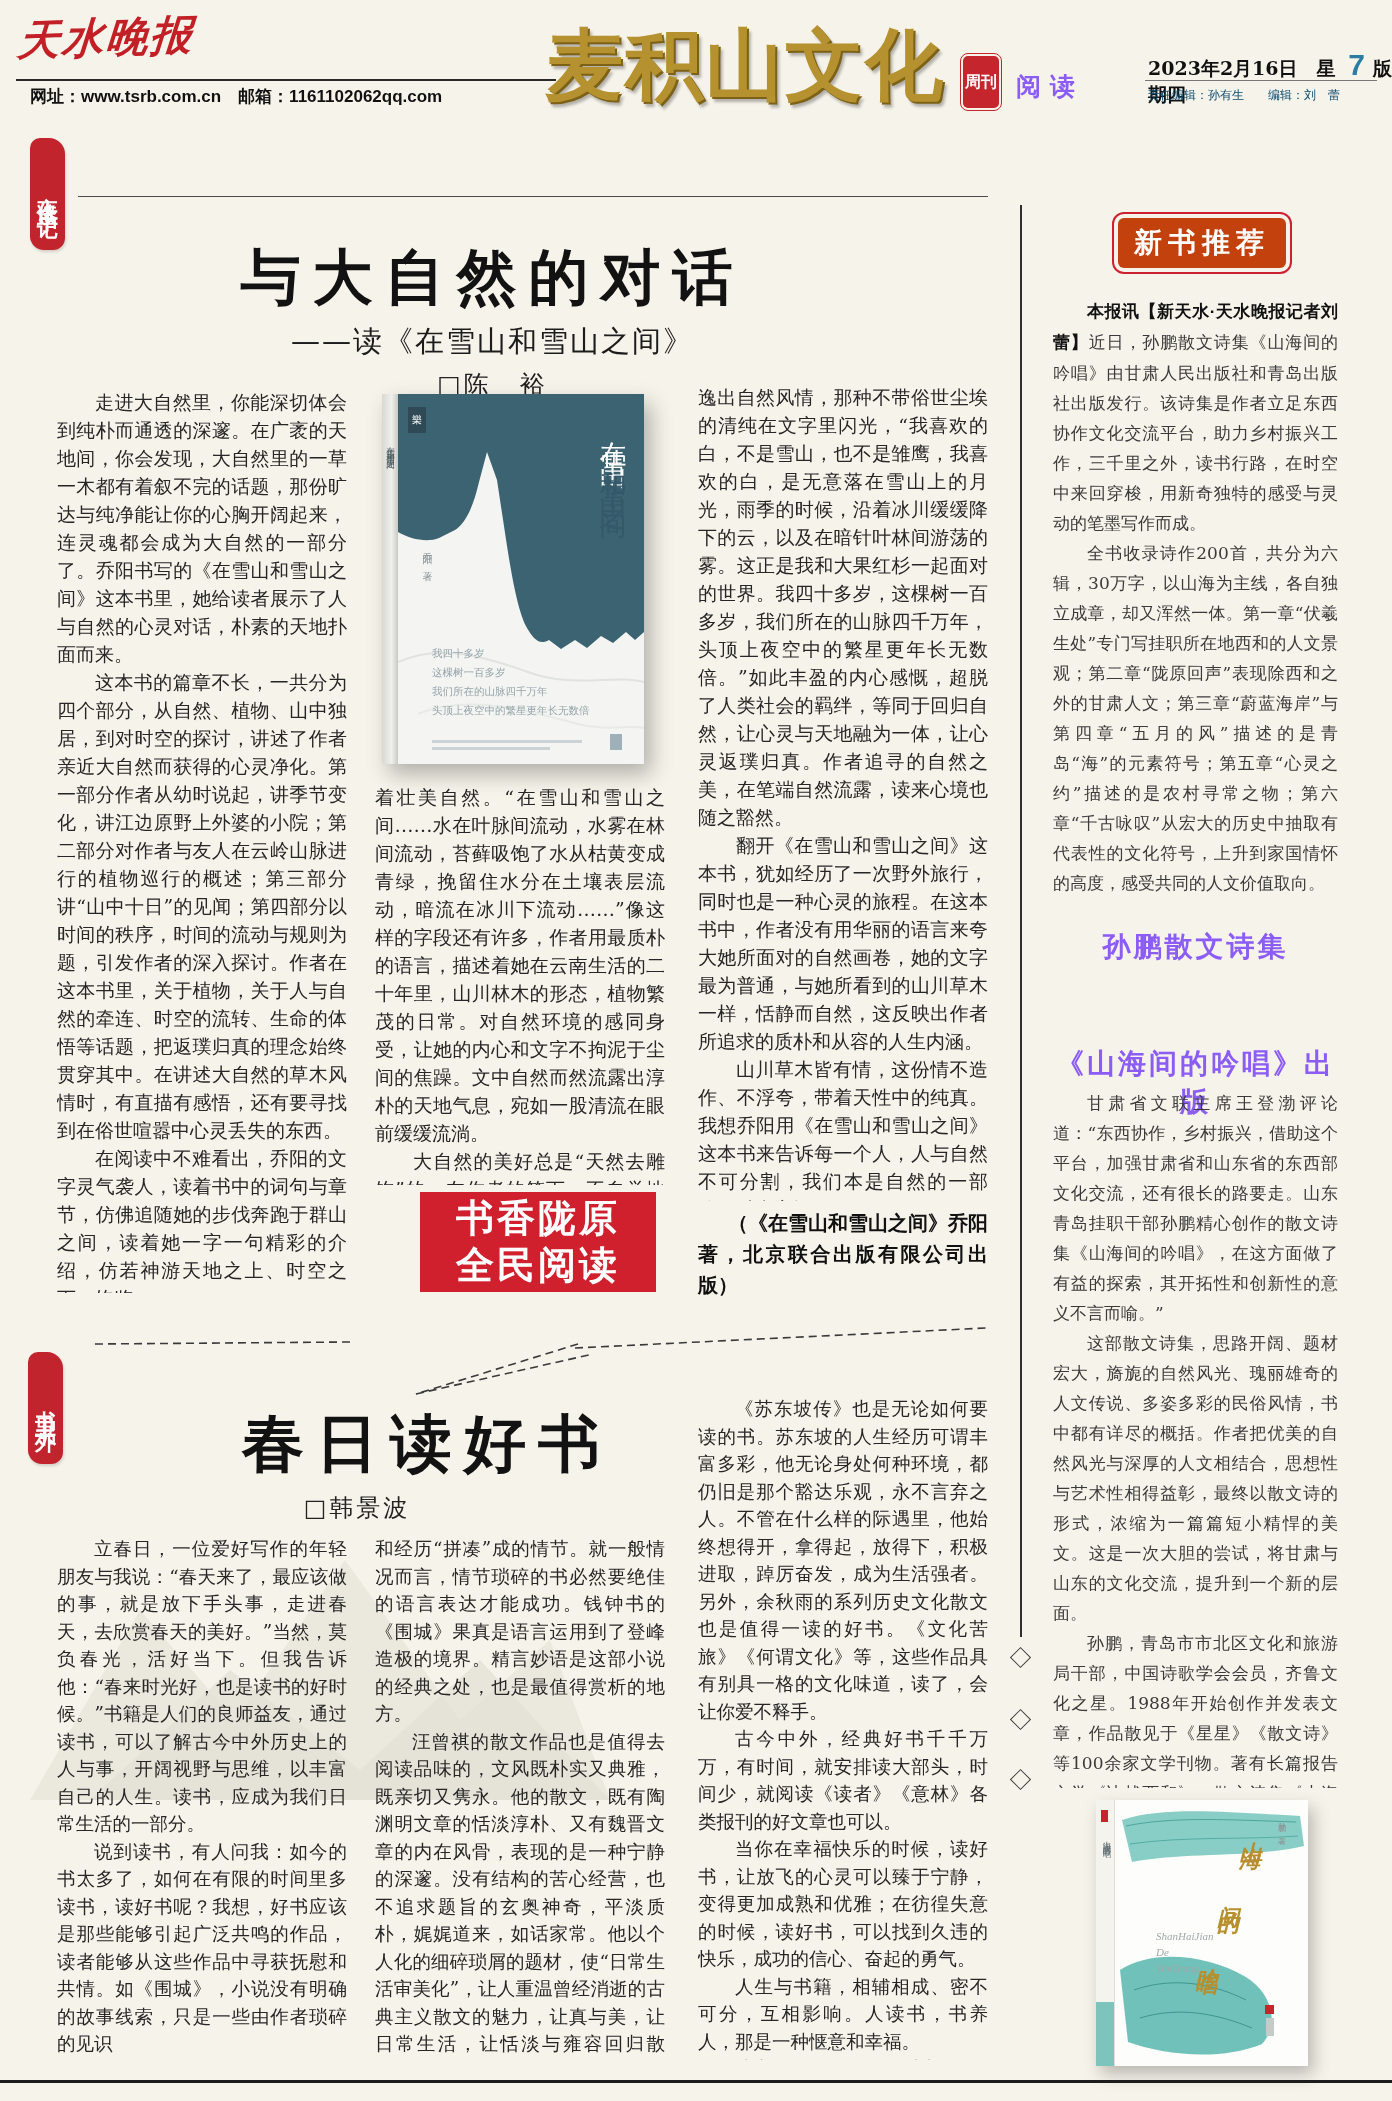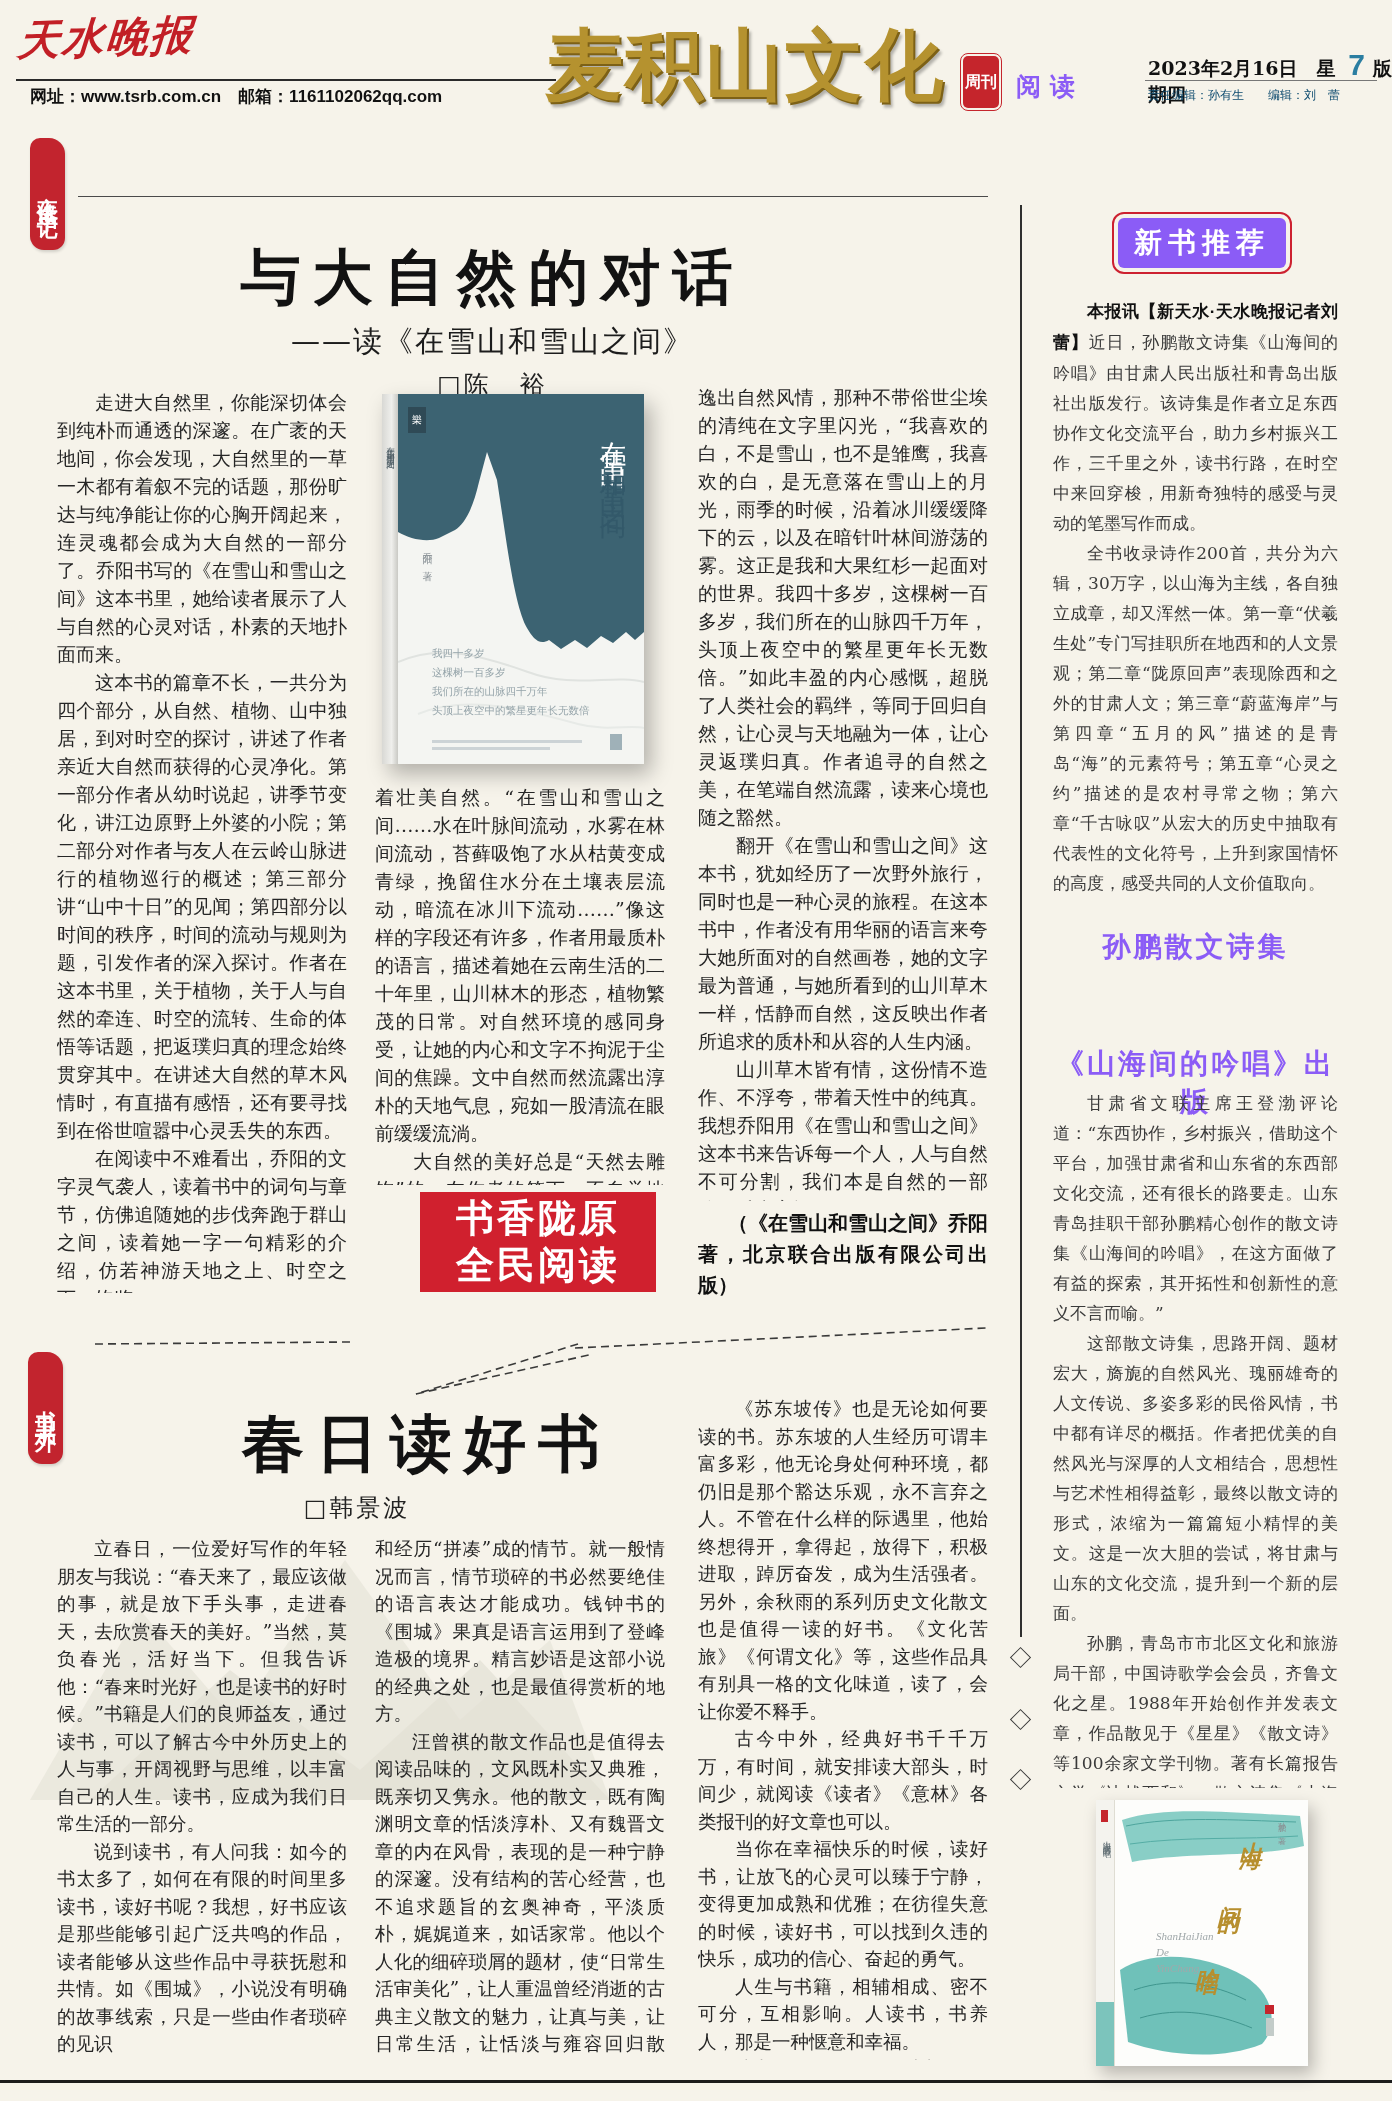--- a/index.html
+++ b/index.html
@@ -33,21 +33,21 @@
   .nb-text p{margin:0;text-indent:2em;}
   .nb-text b{font-family:"Liberation Sans",sans-serif;color:#111;}
   .headline-main{font-size:60px;font-weight:bold;letter-spacing:12px;color:#121212;text-align:center;font-family:Liberation Serif, serif;}
   .headline-sub{font-size:29px;letter-spacing:2px;color:#1c1c1c;text-align:center;}
   .byline{font-size:25px;color:#222;text-align:center;letter-spacing:3px;}
   .nb-head{font-size:28px;font-weight:600;letter-spacing:3px;color:#8b5cf6;text-align:center;}
   .attribution{font-family:"Liberation Sans",sans-serif;font-weight:bold;font-size:20px;line-height:31px;
       color:#111;text-align:justify;text-indent:1.5em;}
   .promo-box{background:#d0202e;color:#fff;display:flex;flex-direction:column;align-items:center;justify-content:center;
       font-family:"Liberation Sans",sans-serif;font-weight:bold;font-size:38px;line-height:47px;letter-spacing:3px;}
-  .stamp{background:#8b5cf6;color:#fff;border-radius:6px;outline:2px solid #cd2130;outline-offset:4px;
+  .stamp{background:#c2410c;color:#fff;border-radius:6px;outline:2px solid #cd2130;outline-offset:4px;
       display:flex;align-items:center;justify-content:center;font-family:"Liberation Sans",sans-serif;
       font-weight:bold;font-size:28px;letter-spacing:6px;}
   .diamond{position:absolute;width:13px;height:13px;border:1.6px solid #3a3a3a;transform:rotate(45deg);background:transparent;}
   .vline{position:absolute;width:1.5px;background:#2f2f2f;}
   
   .book1{position:absolute;box-shadow:7px 10px 20px rgba(0,0,0,.28);background:#fff;}
   .book1 .spine{position:absolute;left:0;top:0;bottom:0;width:16px;background:linear-gradient(90deg,#d8d8d4,#efefec 60%,#c9c9c4);}
   .book1 .spine-title{position:absolute;left:3px;top:46px;writing-mode:vertical-rl;font-size:8.5px;color:#4a5a62;letter-spacing:2px;}
   .book1 .front{position:absolute;left:16px;top:0;right:0;bottom:0;background:#f4f5f2;overflow:hidden;}
   .b1-title{position:absolute;right:13px;top:26px;writing-mode:vertical-rl;font-size:27px;letter-spacing:10px;font-weight:500;}

